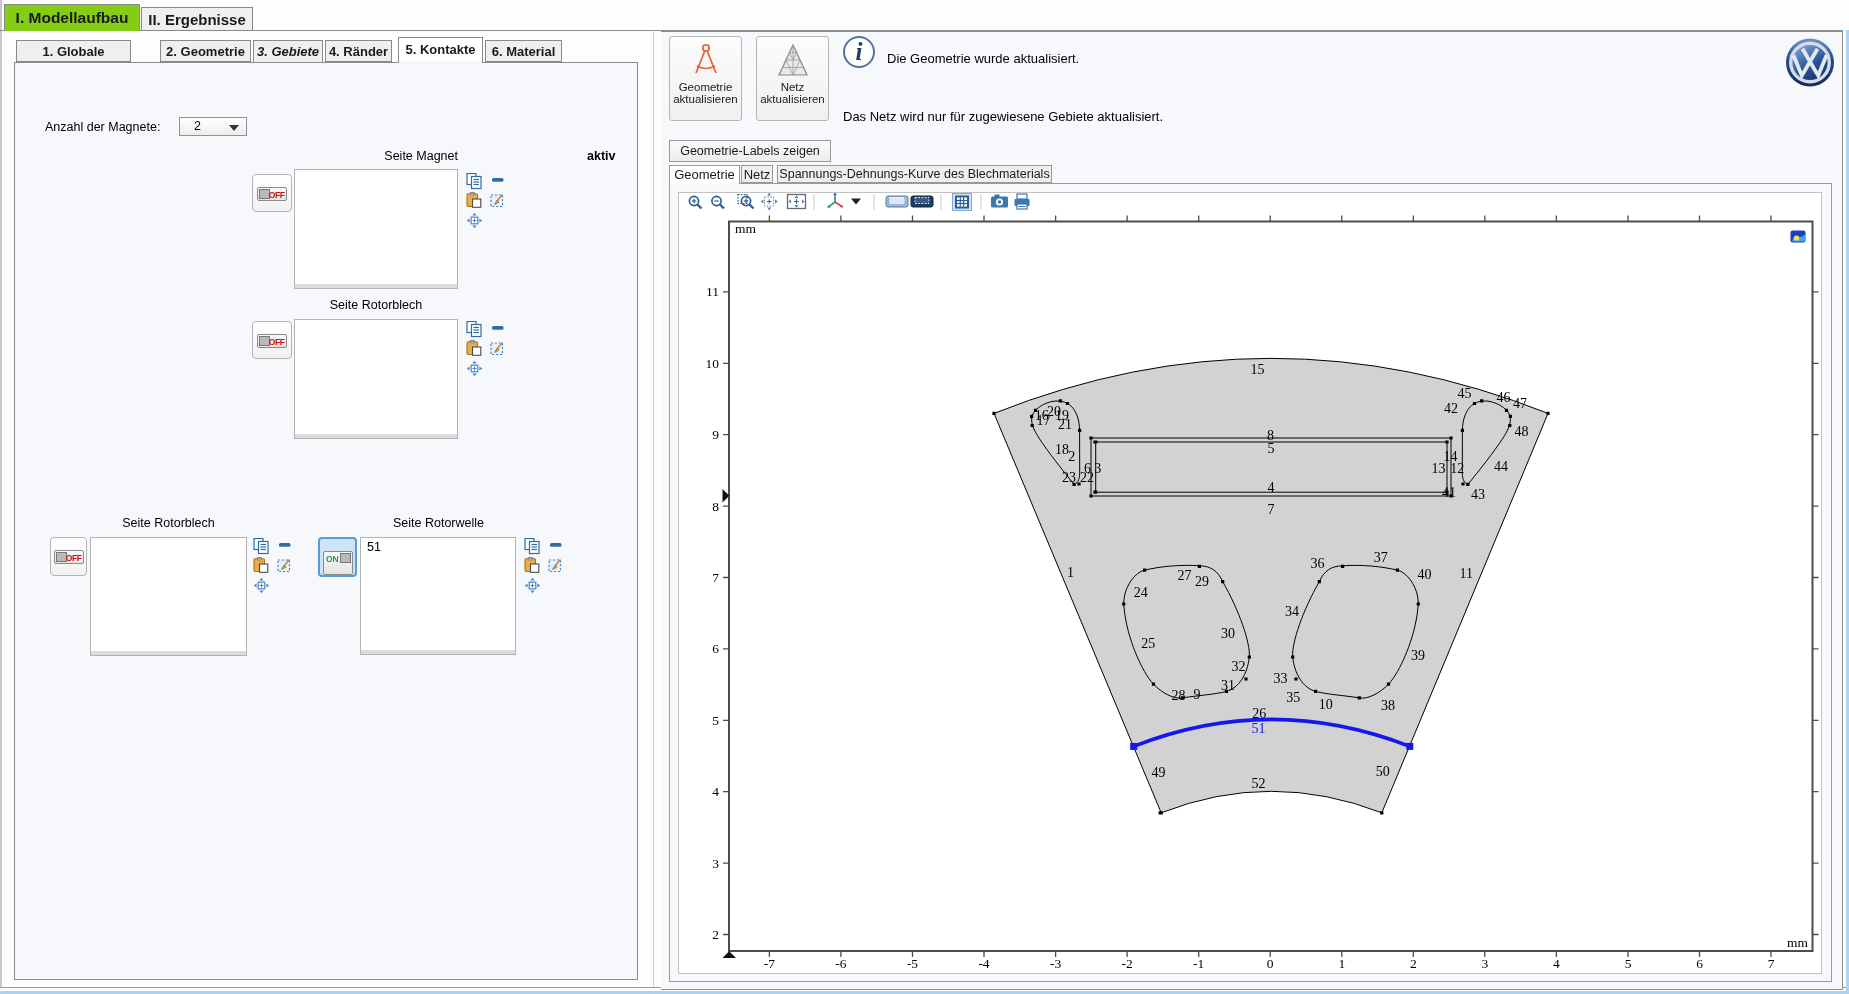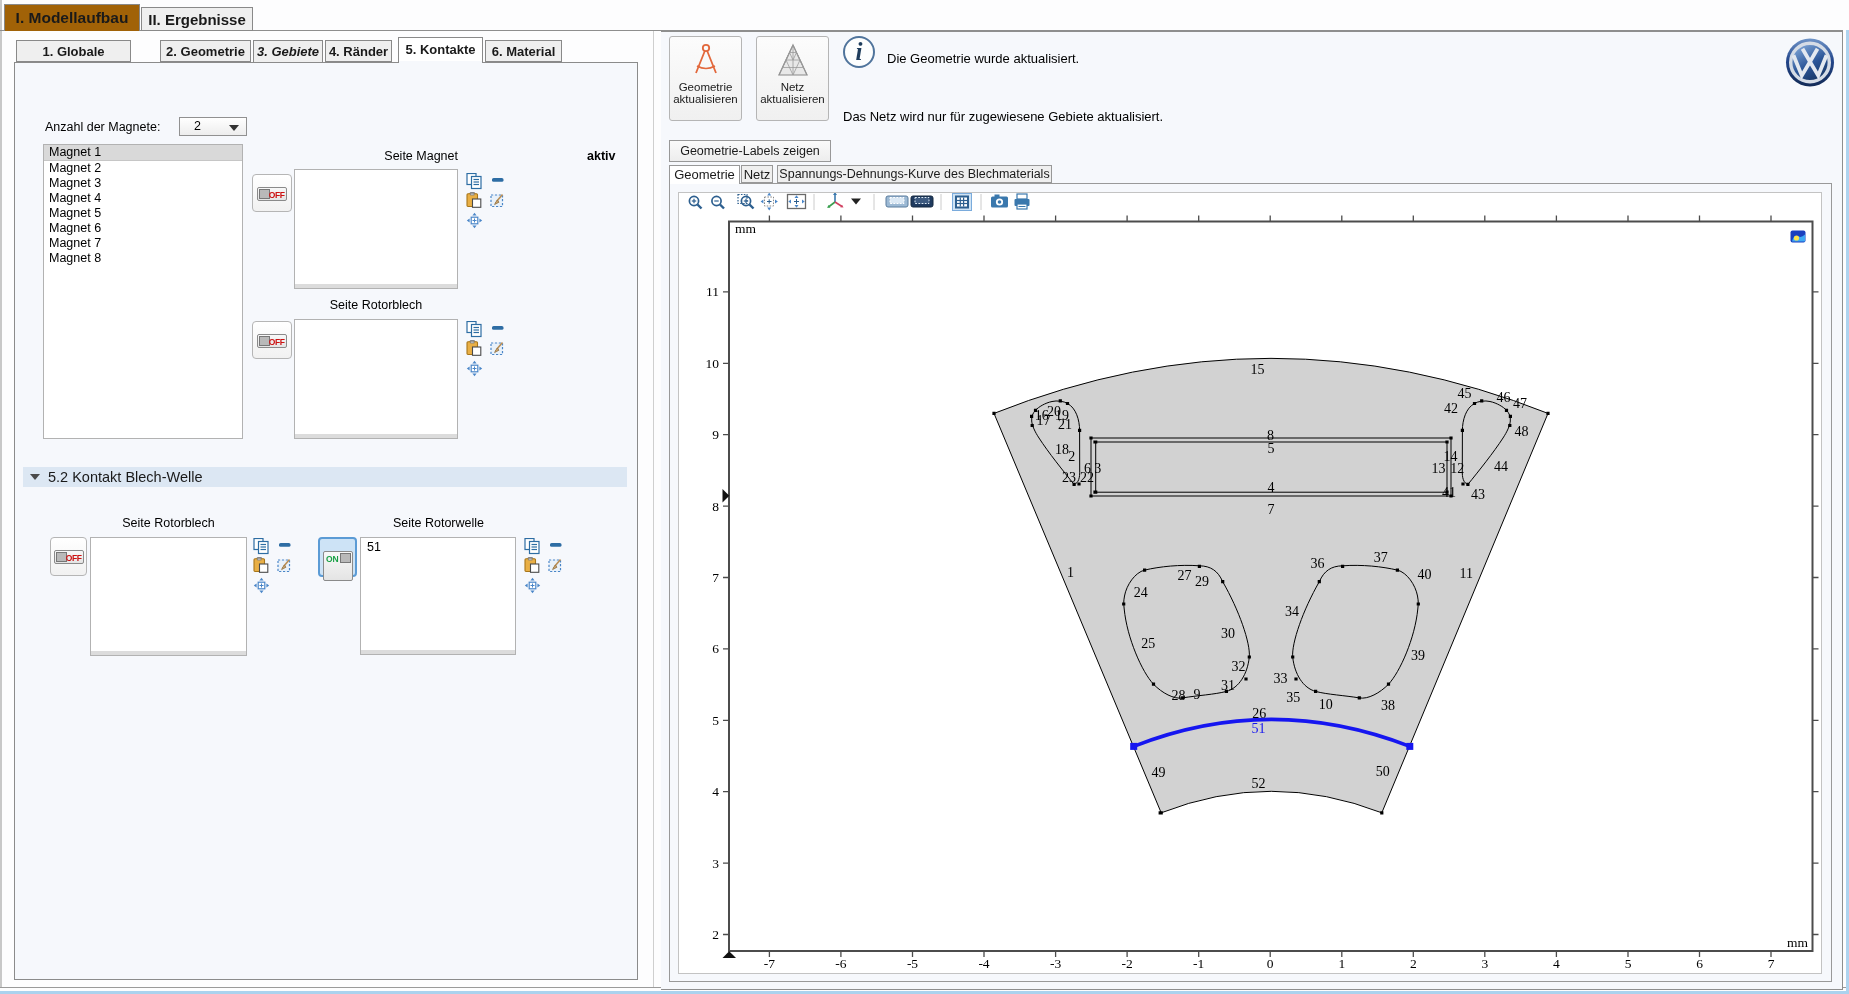--- a/index.html
+++ b/index.html
@@ -11,64 +11,54 @@
 .bluehdr { position:absolute; background:#dce7f3; color:#1a1a1a; font-size:14.5px; line-height:21px; }
 .tri { display:inline-block; width:0; height:0; border-left:5px solid transparent; border-right:5px solid transparent; border-top:6px solid #4a4a4a; vertical-align:middle; margin:0 8px 2px 7px; }
 .selbox { position:absolute; border:1px solid #b2b2b2; background:#fff; }
 .selbox .scroll { position:absolute; left:0; right:0; bottom:0; height:4px; background:#dcdcdc; }
 .lbl { position:absolute; font-size:12.5px; color:#000; white-space:nowrap; }
 .offbtn { position:absolute; width:40px; height:38px; border:1px solid #b5b5b5; border-radius:4px; background:linear-gradient(#ffffff,#f1f1f1); }
 .togg { position:absolute; left:4px; top:12px; width:30px; height:14px; border:1px solid #8a8a8a; border-radius:2px; background:linear-gradient(#f8f8f8,#e4e4e4); }
 .togg .knob { position:absolute; left:1px; top:1px; width:11px; height:10px; background:#b9b9b9; border:1px solid #777; }
 .togg .txt { position:absolute; right:1.5px; top:1.5px; font-size:8.5px; font-weight:bold; color:#cc1111; letter-spacing:-0.4px; }
 .onbtn { position:absolute; width:39px; height:40px; border:2px solid #5b9bd5; border-radius:4px; background:#cde3f6; }
-.ontogg { position:absolute; left:3px; top:12px; width:30px; height:30px; border:1px solid #8a8a8a; border-radius:2px; background:linear-gradient(#f8f8f8,#e4e4e4); }
+.ontogg { position:absolute; left:3px; top:12px; width:30px; height:24px; border:1px solid #8a8a8a; border-radius:2px; background:linear-gradient(#f8f8f8,#e4e4e4); }
 .ontogg .knob { position:absolute; right:1px; top:1px; width:11px; height:10px; background:#b9b9b9; border:1px solid #777; }
 .ontogg .txt { position:absolute; left:2px; top:1.5px; font-size:8.5px; font-weight:bold; color:#18a045; }
 .ic { position:absolute; width:17px; height:17px; }
 .bigbtn { position:absolute; width:73px; height:85px; border:1px solid #b5b5b5; border-radius:3px; background:linear-gradient(#fcfcfc,#f0f0f0); text-align:center; font-size:11.5px; color:#1a1a1a; }
 .gtab { position:absolute; border:1px solid #989898; background:#efefef; font-size:13px; color:#1a1a1a; text-align:center; }
 </style>
 </head>
 <body>
 <div id="page">
 
   <div class="abs" style="left:0;top:0;width:2px;height:988px;background:#c8c8c8;"></div>
   <div class="abs" style="left:0;top:987px;width:1846px;height:1px;background:#9a9a9a;"></div>
   <div class="abs" style="left:1846px;top:30px;width:3px;height:961px;background:#aed3ef;"></div>
   <div class="abs" style="left:0;top:991px;width:1849px;height:3px;background:#abd2ee;"></div>
 
   <div class="abs" style="left:0;top:30px;width:1843px;height:1px;background:#8e8e8e;"></div>
   <div class="tab0" style="left:141px;top:7px;width:112px;height:24px;font-size:15px;line-height:23px;">II. Ergebnisse</div>
-  <div class="tab0" style="left:4px;top:4px;width:136px;height:27px;background:#a16207;border-bottom:none;font-size:15.5px;line-height:26px;">I. Modellaufbau</div>
+  <div class="tab0" style="left:4px;top:4px;width:136px;height:27px;background:#84cc16;border-bottom:none;font-size:15.5px;line-height:26px;">I. Modellaufbau</div>
 
   <div class="tab0" style="left:16px;top:40px;width:115px;height:22px;font-size:13px;line-height:21px;">1. Globale Parameter</div>
   <div class="tab0" style="left:160px;top:40px;width:91px;height:22px;font-size:13px;line-height:21px;">2. Geometrie</div>
   <div class="tab0" style="left:253px;top:40px;width:70px;height:36px;font-size:13px;line-height:21px;font-style:italic;">3. Gebiete</div>
   <div class="tab0" style="left:325px;top:40px;width:67px;height:22px;font-size:13px;line-height:21px;">4. Ränder</div>
   <div class="tab0" style="left:485px;top:40px;width:77px;height:22px;font-size:13px;line-height:21px;">6. Material</div>
 
   <div class="panelbox" style="left:14px;top:62px;width:624px;height:918px;"></div>
   <div class="tab0" style="left:398px;top:37px;width:85px;height:25px;background:#ffffff;border-bottom:none;font-size:13px;line-height:24px;">5. Kontakte</div>
   <div class="abs" style="left:399px;top:61px;width:83px;height:3px;background:#f6f8fc;"></div>
 
   <div class="lbl" style="left:45px;top:120px;">Anzahl der Magnete:</div>
   <div class="abs" style="left:179px;top:117px;width:68px;height:19px;border:1px solid #919191;background:linear-gradient(#ffffff,#ededed);">
     <div class="abs" style="left:14px;top:1px;font-size:12.5px;">2</div>
     <div class="abs" style="right:7px;top:7px;width:0;height:0;border-left:5px solid transparent;border-right:5px solid transparent;border-top:6px solid #333;"></div>
-  </div>
-  <div class="selbox" style="left:43px;top:144px;width:200px;height:295px;font-size:12.5px;">
-    <div style="height:15.5px;line-height:15.5px;padding-left:5px;background:#d9d9d9;border-bottom:1px solid #c6c6c6;">Magnet 1</div>
-    <div style="height:15px;line-height:15px;padding-left:5px;">Magnet 2</div>
-    <div style="height:15px;line-height:15px;padding-left:5px;">Magnet 3</div>
-    <div style="height:15px;line-height:15px;padding-left:5px;">Magnet 4</div>
-    <div style="height:15px;line-height:15px;padding-left:5px;">Magnet 5</div>
-    <div style="height:15px;line-height:15px;padding-left:5px;">Magnet 6</div>
-    <div style="height:15px;line-height:15px;padding-left:5px;">Magnet 7</div>
-    <div style="height:15px;line-height:15px;padding-left:5px;">Magnet 8</div>
   </div>
   <div class="lbl" style="left:294px;top:149px;width:164px;text-align:right;">Seite Magnet</div>
   <div class="lbl" style="left:587px;top:149px;font-weight:bold;">aktiv</div>
   <div class="offbtn" style="left:252px;top:174px;">
       <div class="togg">
         <div class="knob"></div>
         <div class="txt">OFF</div>
       </div>
     </div>
   <div class="selbox" style="left:294px;top:169px;width:164px;height:120px;">
@@ -109,21 +99,20 @@
   <svg class="ic" style="left:466px;top:340px;">
       <use href="#ic-paste"></use>
     </svg>
   <svg class="ic" style="left:489px;top:340px;">
       <use href="#ic-clear"></use>
     </svg>
   <svg class="ic" style="left:466px;top:360px;">
       <use href="#ic-move"></use>
     </svg>
 
-  <div class="bluehdr" style="left:23px;top:467px;width:604px;height:20px;"><span class="tri"></span>5.2 Kontakt Blech-Welle</div>
   <div class="lbl" style="left:90px;top:516px;width:157px;text-align:center;">Seite Rotorblech</div>
   <div class="lbl" style="left:360px;top:516px;width:157px;text-align:center;">Seite Rotorwelle</div>
   <div class="offbtn" style="left:50px;top:537px;width:37px;height:39px;">
       <div class="togg" style="left:3px;">
         <div class="knob"></div>
         <div class="txt">OFF</div>
       </div>
     </div>
   <div class="selbox" style="left:90px;top:537px;width:157px;height:119px;">
       <div class="scroll"></div>

